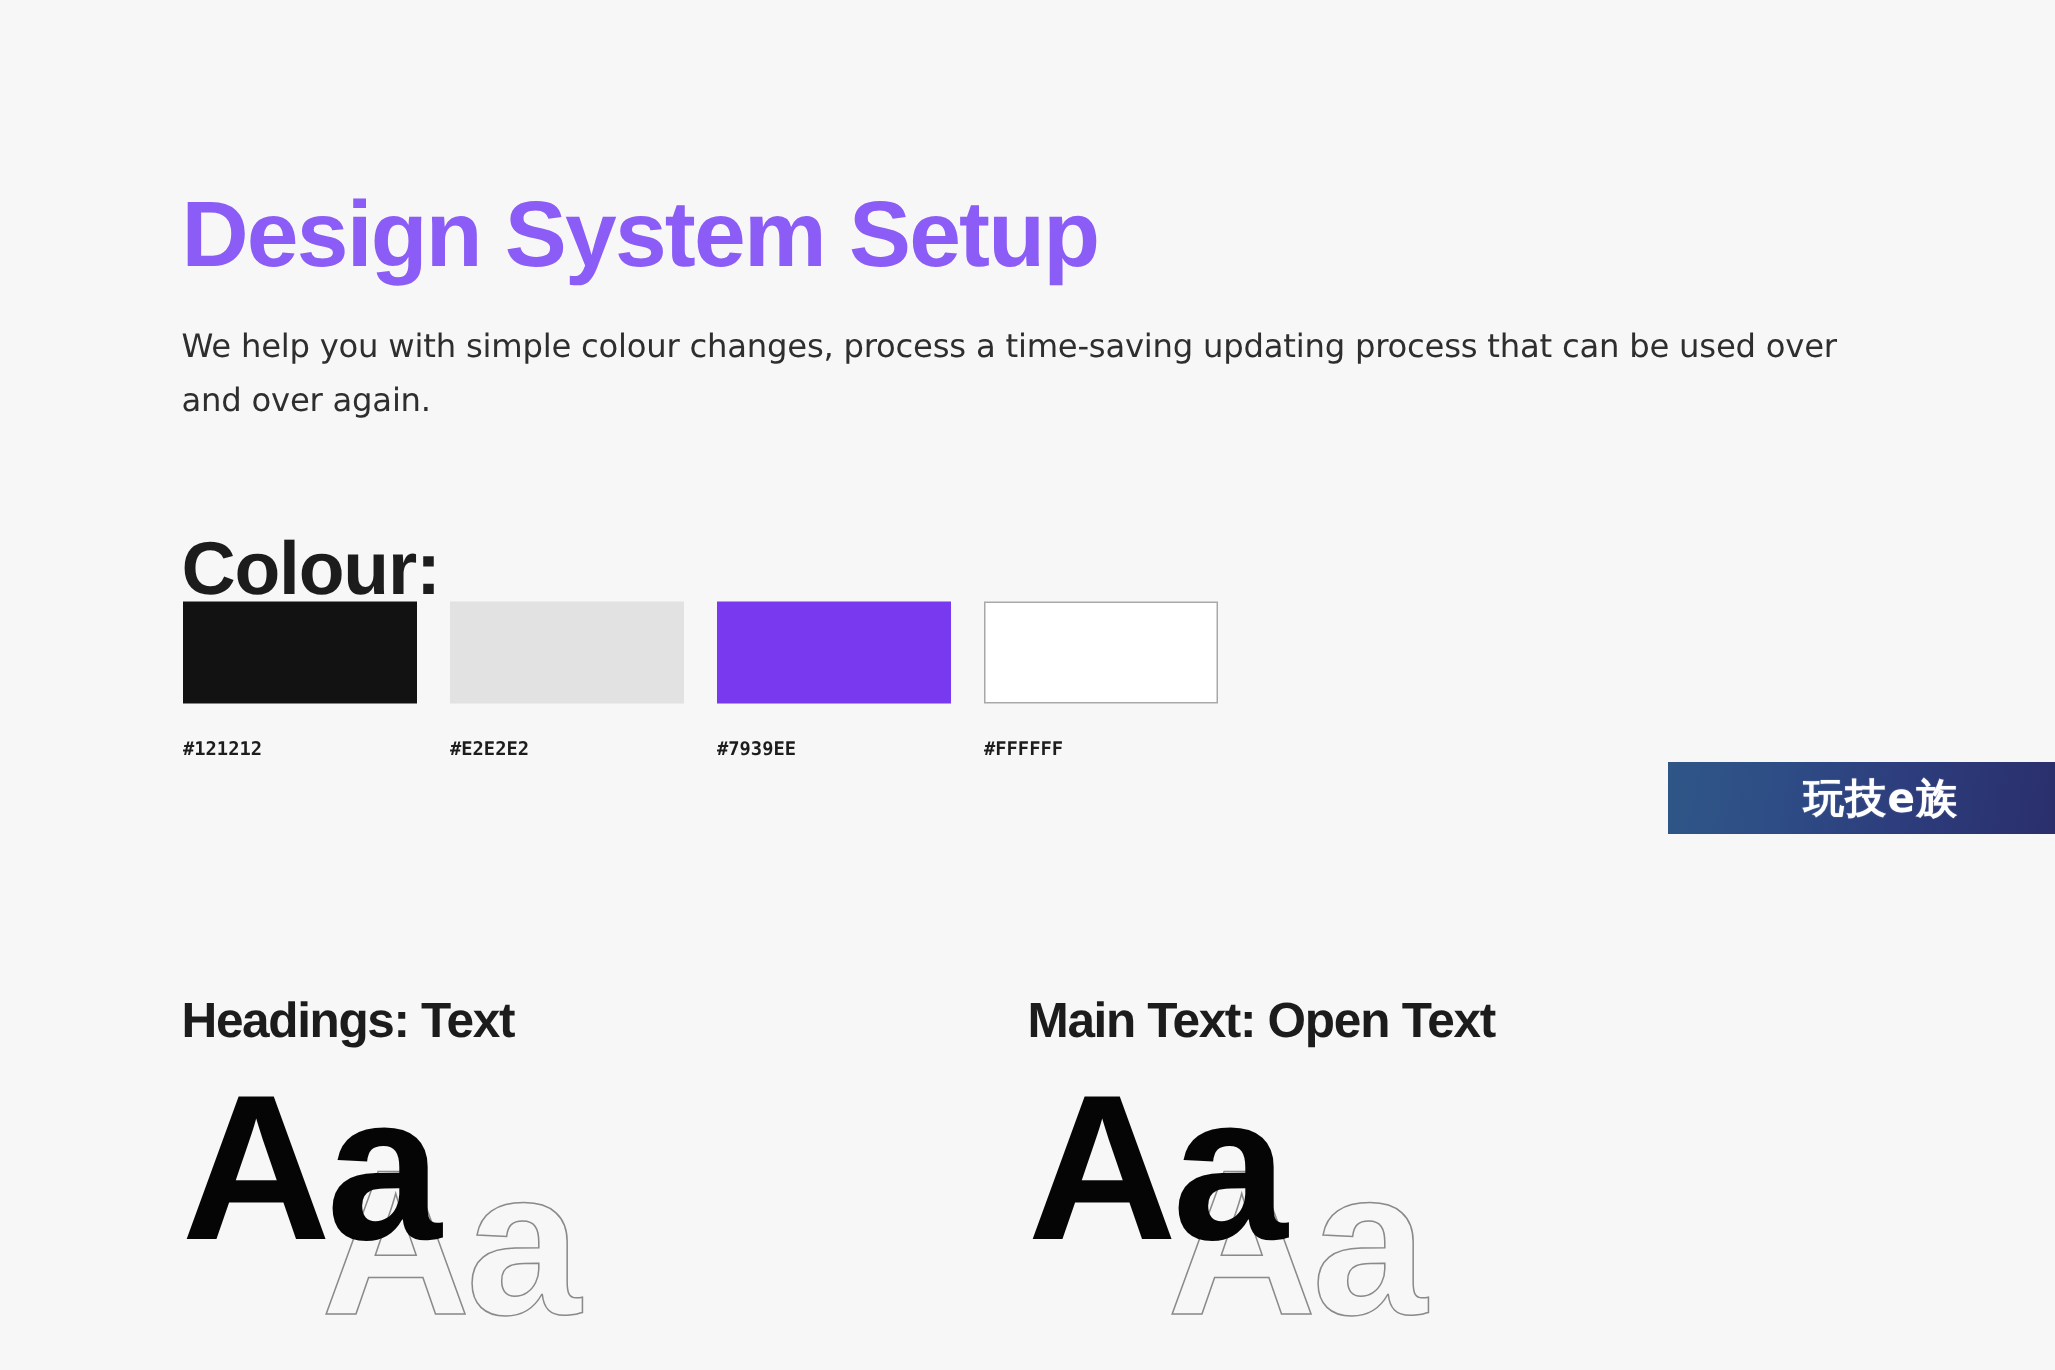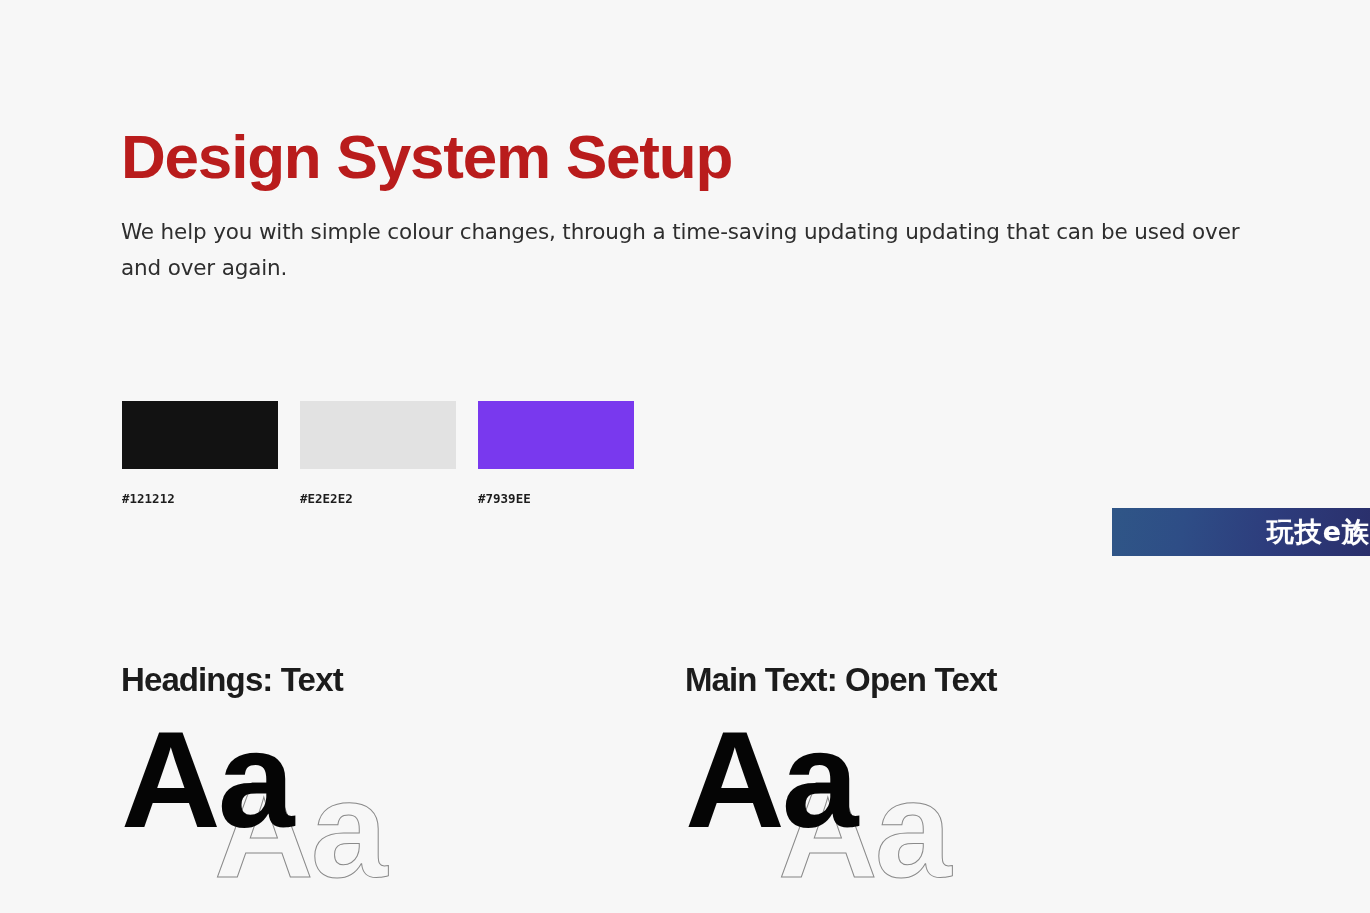--- a/index.html
+++ b/index.html
@@ -22,21 +22,21 @@
 
   
   .page-title {
     position: absolute;
     left: 121px;
     top: 82px;
     font-family: "Liberation Sans", sans-serif;
     font-size: 62px;
     font-weight: 700;
     letter-spacing: -1.2px;
-    color: #b91c1c;
+    color: #8b5cf6;
     line-height: 1.05;
     white-space: nowrap;
   }
 
   .page-subtitle {
     position: absolute;
     left: 121px;
     top: 192px;
     width: 1130px;
     font-family: "DejaVu Sans", sans-serif;
@@ -152,62 +152,67 @@
   
   .watermark {
     position: absolute;
     left: 1112px;
     top: 508px;
     width: 258px;
     height: 48px;
     background: linear-gradient(100deg, #2f5687 0%, #2e4d86 28%, #2d3c7c 62%, #2a2f6b 100%);
     display: flex;
     align-items: center;
-    justify-content: flex-end;
+    justify-content: center;
     overflow: hidden;
   }
   .watermark-text {
     font-family: "DejaVu Sans", sans-serif;
     font-size: 27px;
     font-weight: 700;
     color: #ffffff;
     letter-spacing: 1px;
     padding-left: 26px;
     text-shadow: 0 0 1px rgba(255,255,255,0.4);
   }
 </style>
 </head>
 <body>
 
 <div class="page">
 
   <h1 class="page-title">Design System Setup</h1>
 
-  <p class="page-subtitle">We help you with simple colour changes, through a time-saving updating updating that can be used over and over again.</p>
-
+  <p class="page-subtitle">We help you with simple colour changes, process a time-saving updating process that can be used over and over again.</p>
+
+  <h2 class="section-heading colour">Colour:</h2>
 
   <div class="swatch-row">
 
     <div class="swatch-cell">
       <div class="swatch-chip" style="background:#121212"></div>
       <div class="swatch-label">#121212</div>
     </div>
 
 
     <div class="swatch-cell">
       <div class="swatch-chip" style="background:#E2E2E2"></div>
       <div class="swatch-label">#E2E2E2</div>
     </div>
 
 
     <div class="swatch-cell">
       <div class="swatch-chip" style="background:#7939EE"></div>
       <div class="swatch-label">#7939EE</div>
     </div>
 
+    <div class="swatch-cell">
+      <div class="swatch-chip bordered" style="background:#FFFFFF"></div>
+      <div class="swatch-label">#FFFFFF</div>
+    </div>
 
   </div>
 
 
   <div class="font-block left">
     <div class="font-label">
       <span>Headings:</span><span>&nbsp;</span><span class="face">Text</span>
     </div>
     <div class="specimen">
       <div class="aa-outline">Aa</div>

